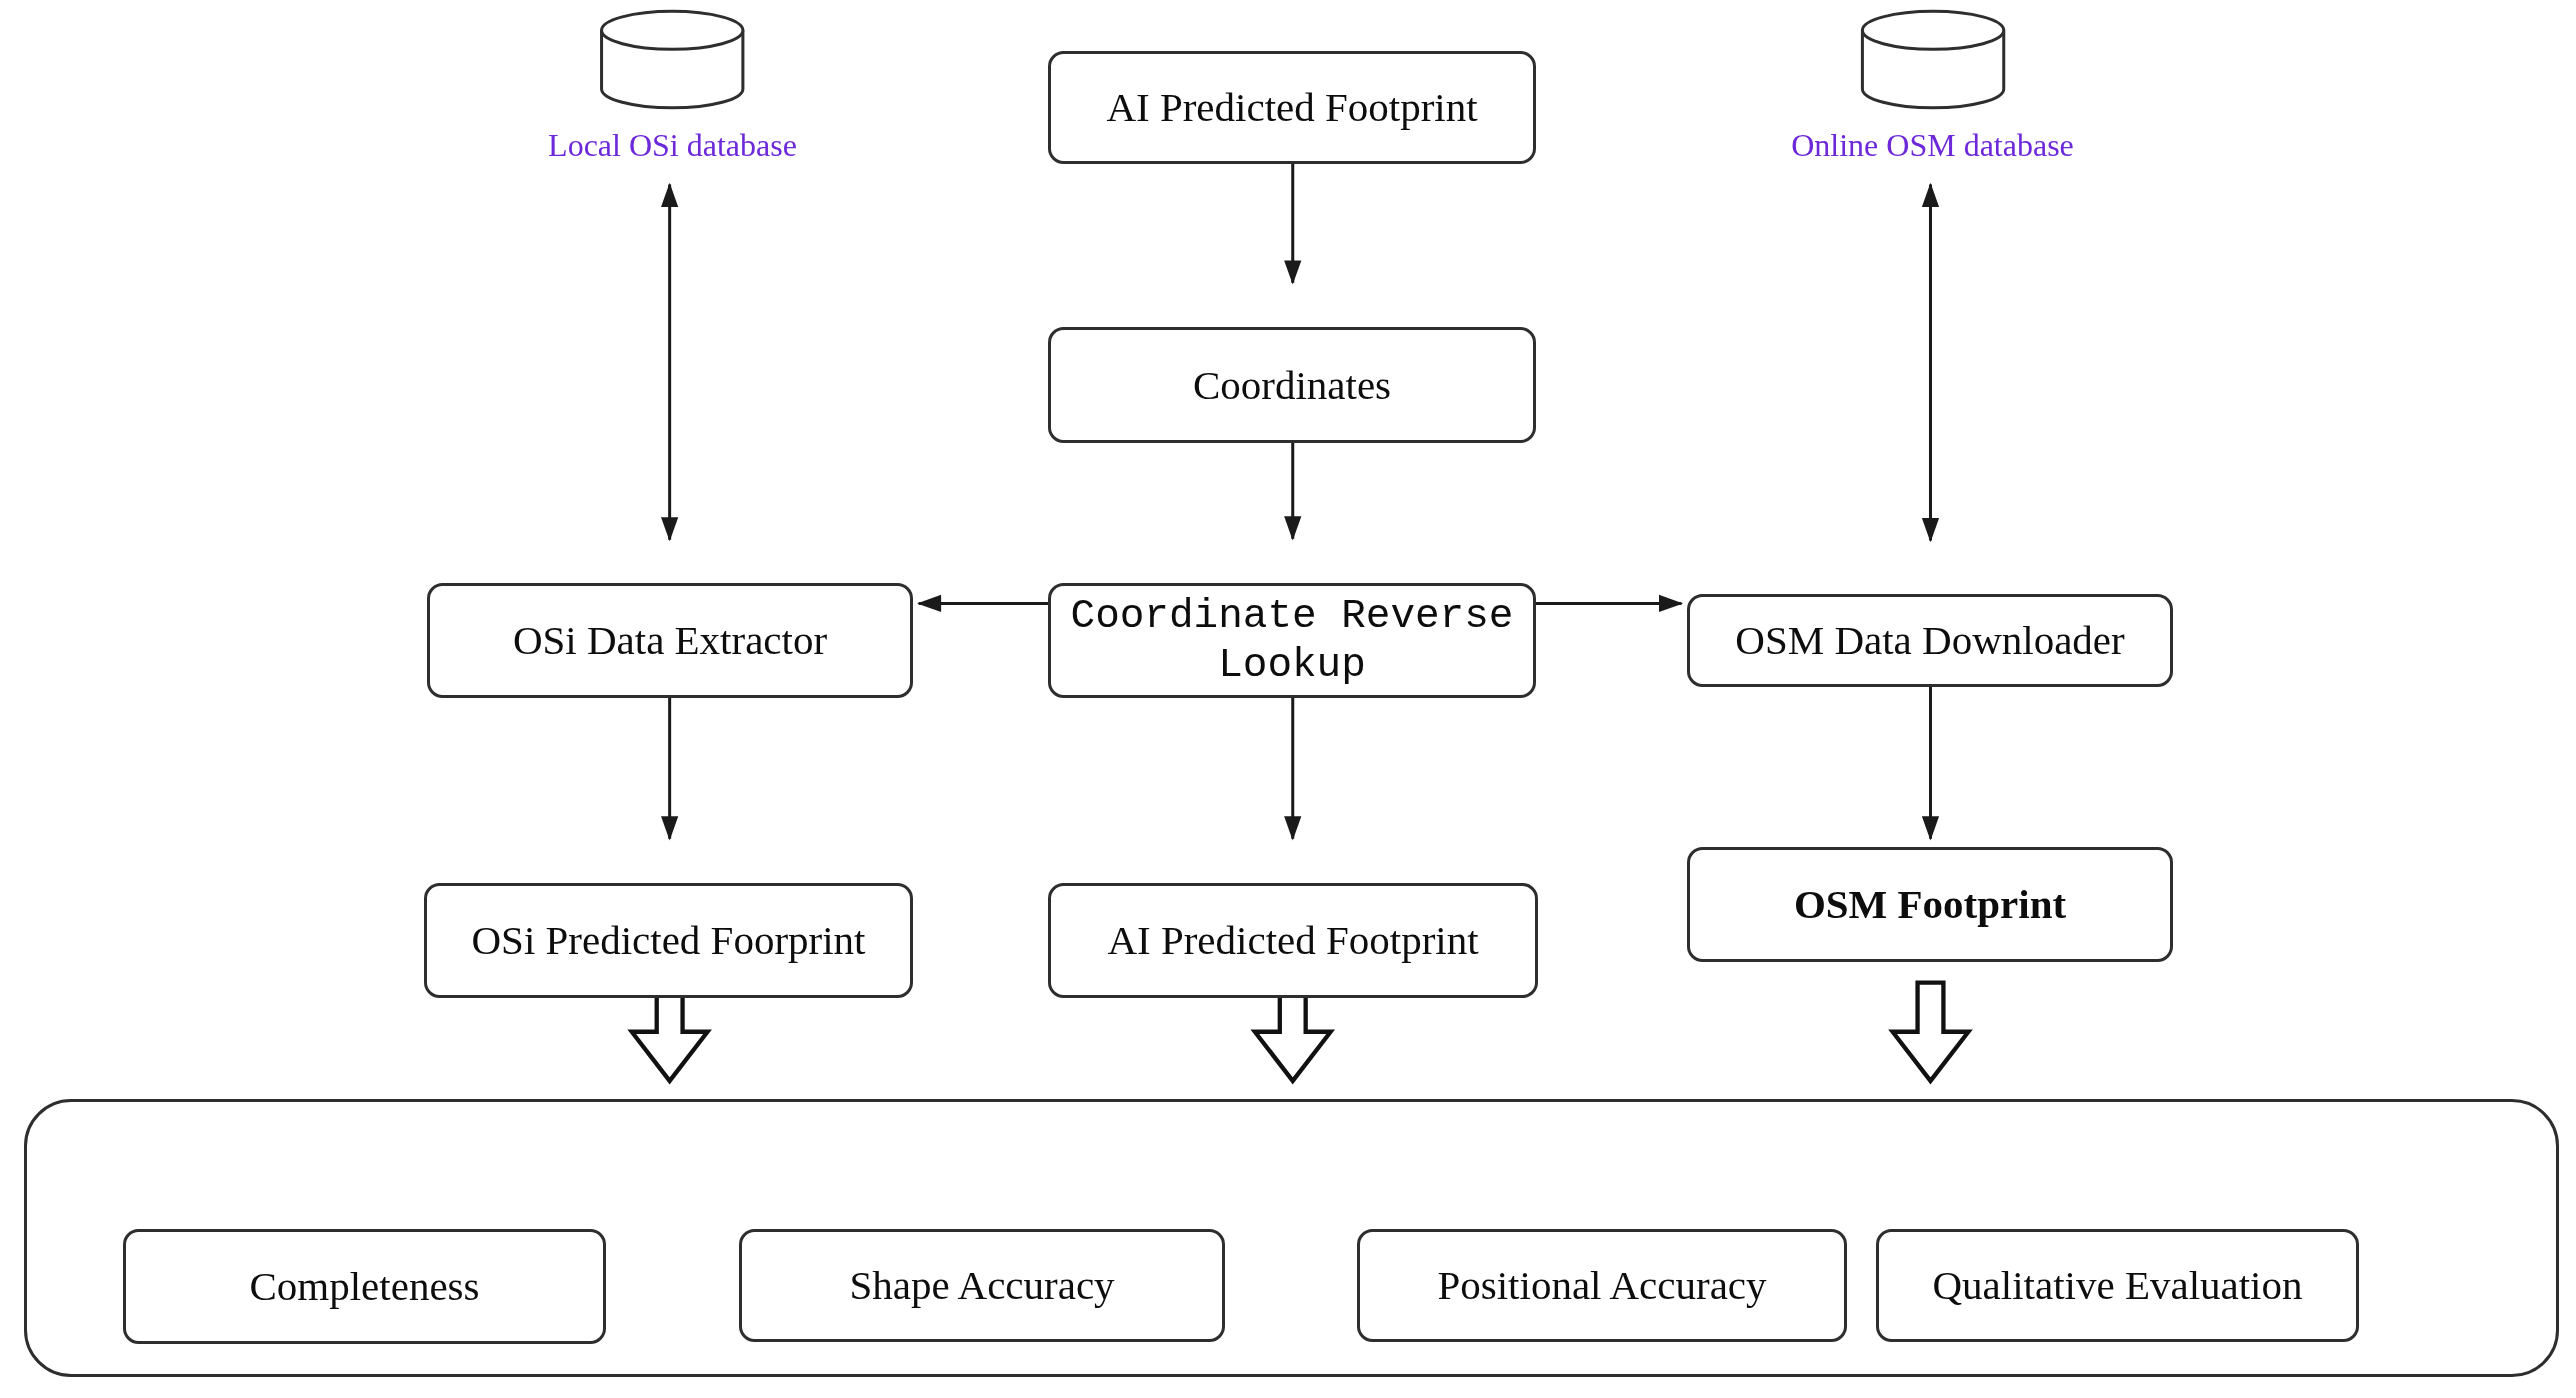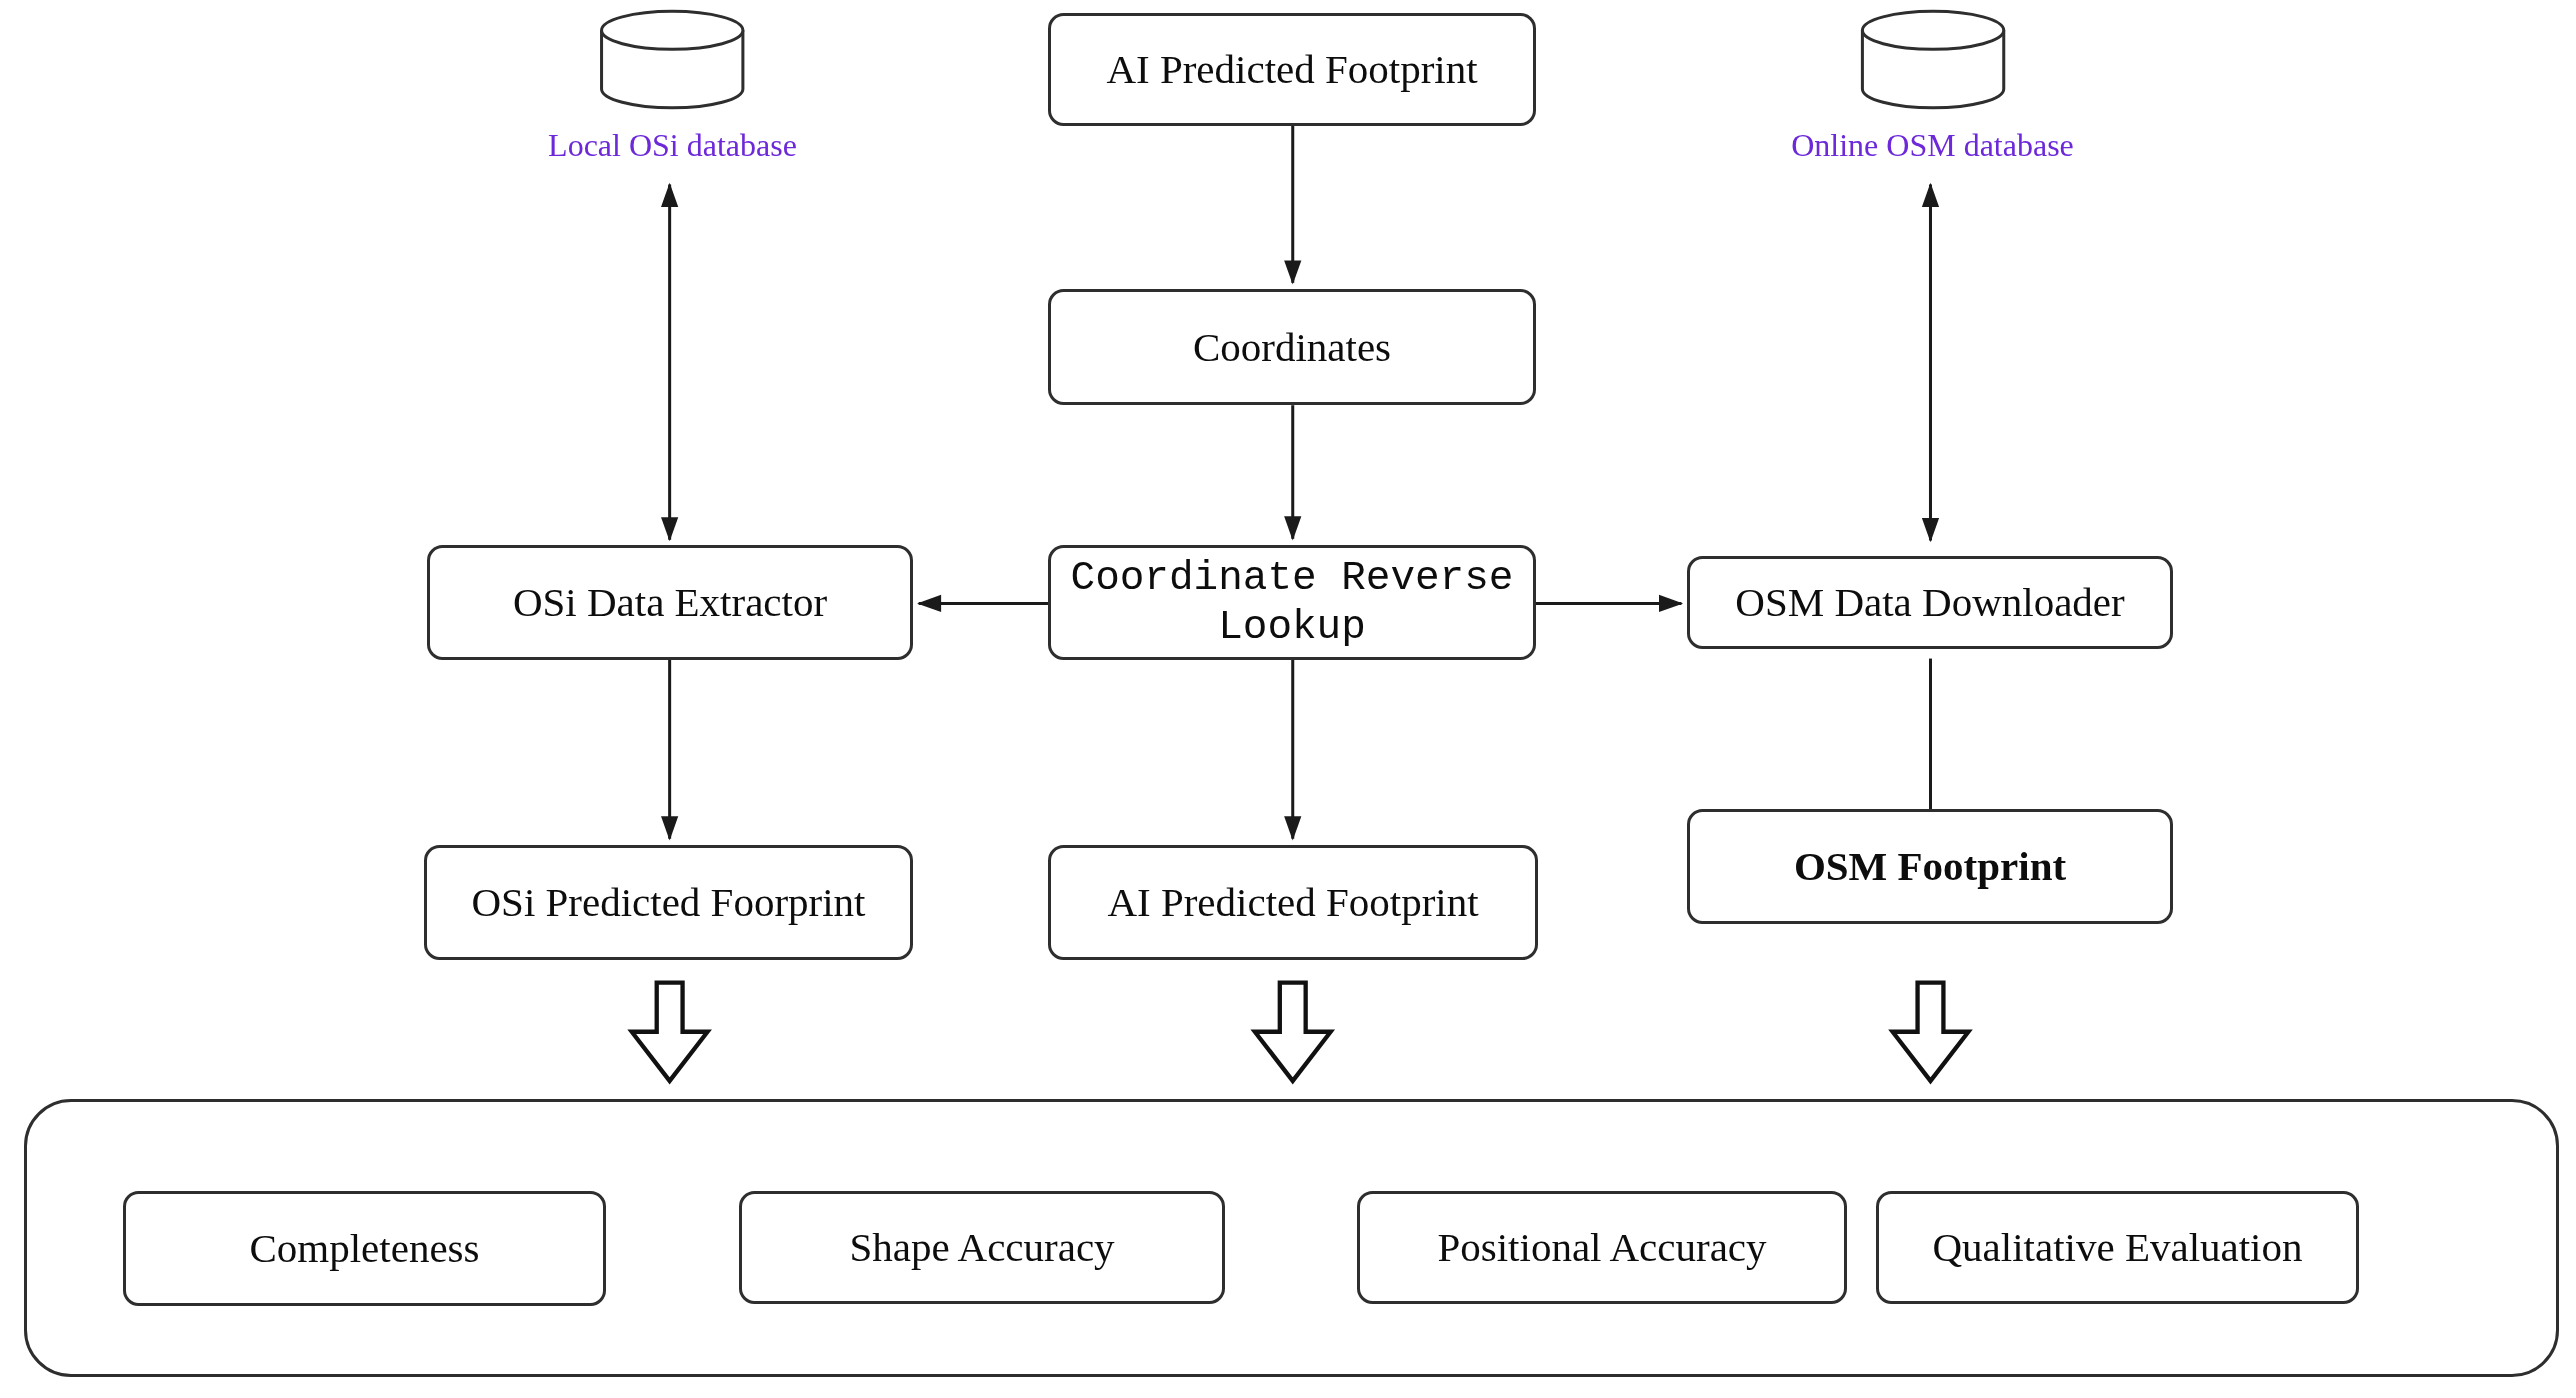--- a/index.html
+++ b/index.html
@@ -31,20 +31,21 @@
     border-radius: 15.5px;
     display: flex;
     align-items: center;
     justify-content: center;
     text-align: center;
     font-size: 41px;
     line-height: 1.18;
     color: #0d0d0d;
     white-space: pre-line;
     padding: 0 17px;
+    margin-top: 38px;
   }
   .panel {
     position: absolute;
     box-sizing: border-box;
     background: #ffffff;
     border: 3.4px solid #2e2e2e;
     border-radius: 47px;
   }
   .db-label {
     position: absolute;

